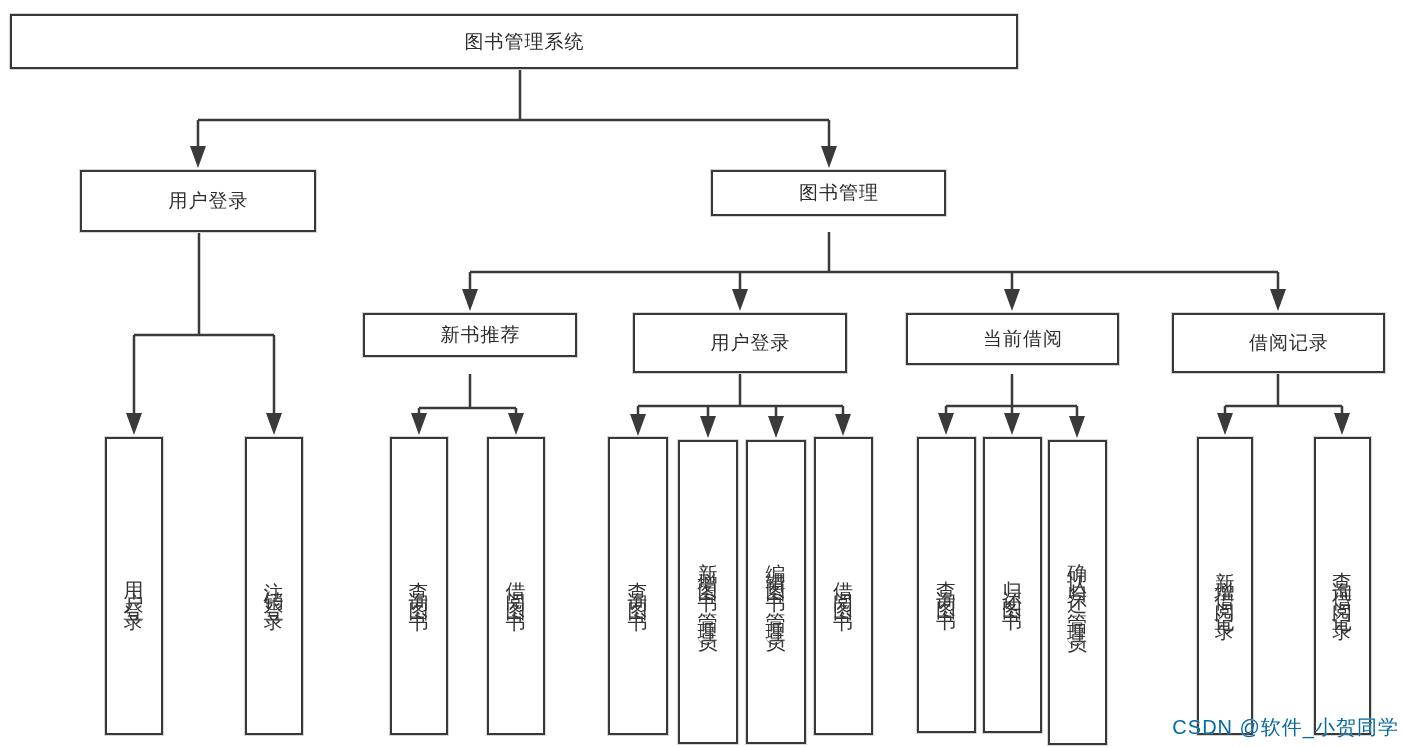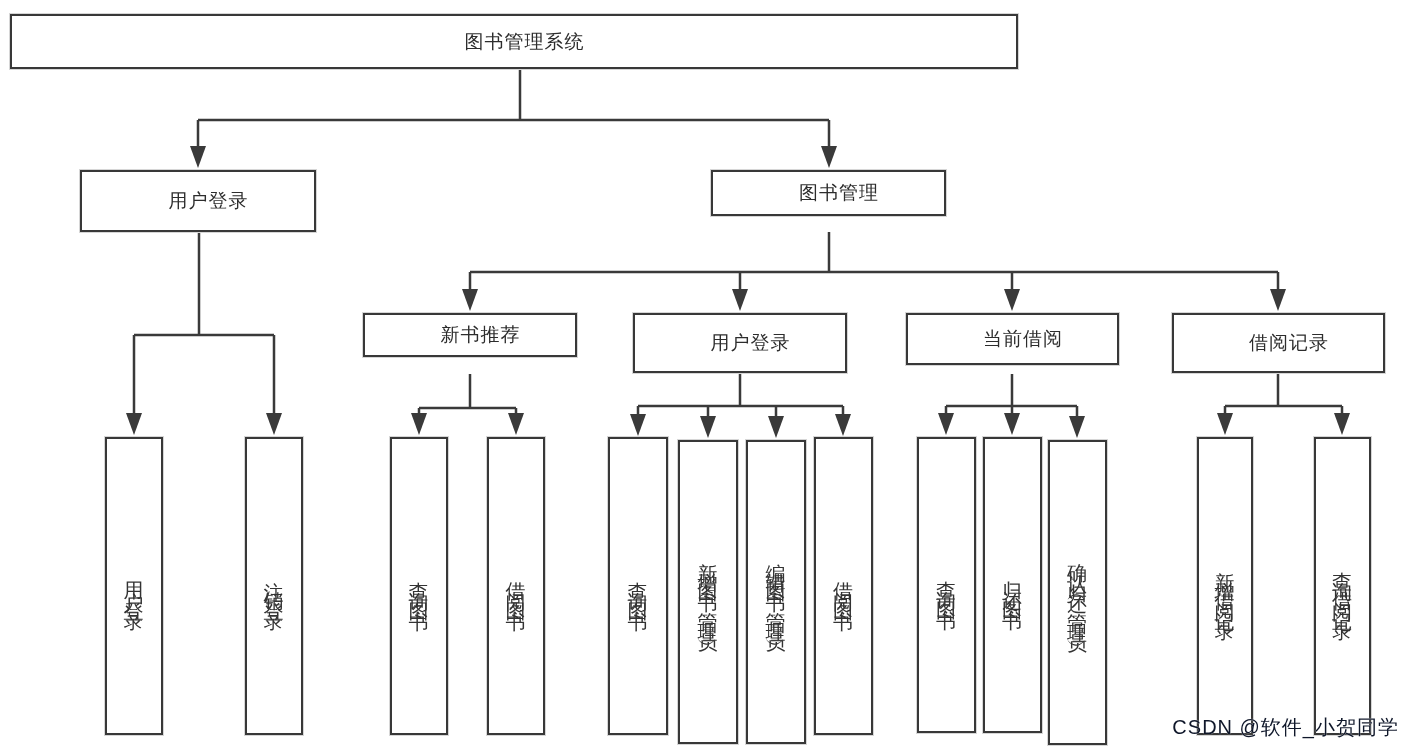--- a/index.html
+++ b/index.html
@@ -28,21 +28,21 @@
     text-orientation:mixed;
     letter-spacing:10px;
     line-height:1;
     font-size:20px;
     color:#333333;
   }
   .watermark{
     position:absolute;
     right:6px;top:714px;
     font-size:20px;
-    color:#0f172a;
+    color:#0369a1;
     letter-spacing:1px;
     z-index:5;
     text-shadow:0 0 1px #ffffff;
   }
 </style>
 </head>
 <body>
 
 <div id="canvas">
 

